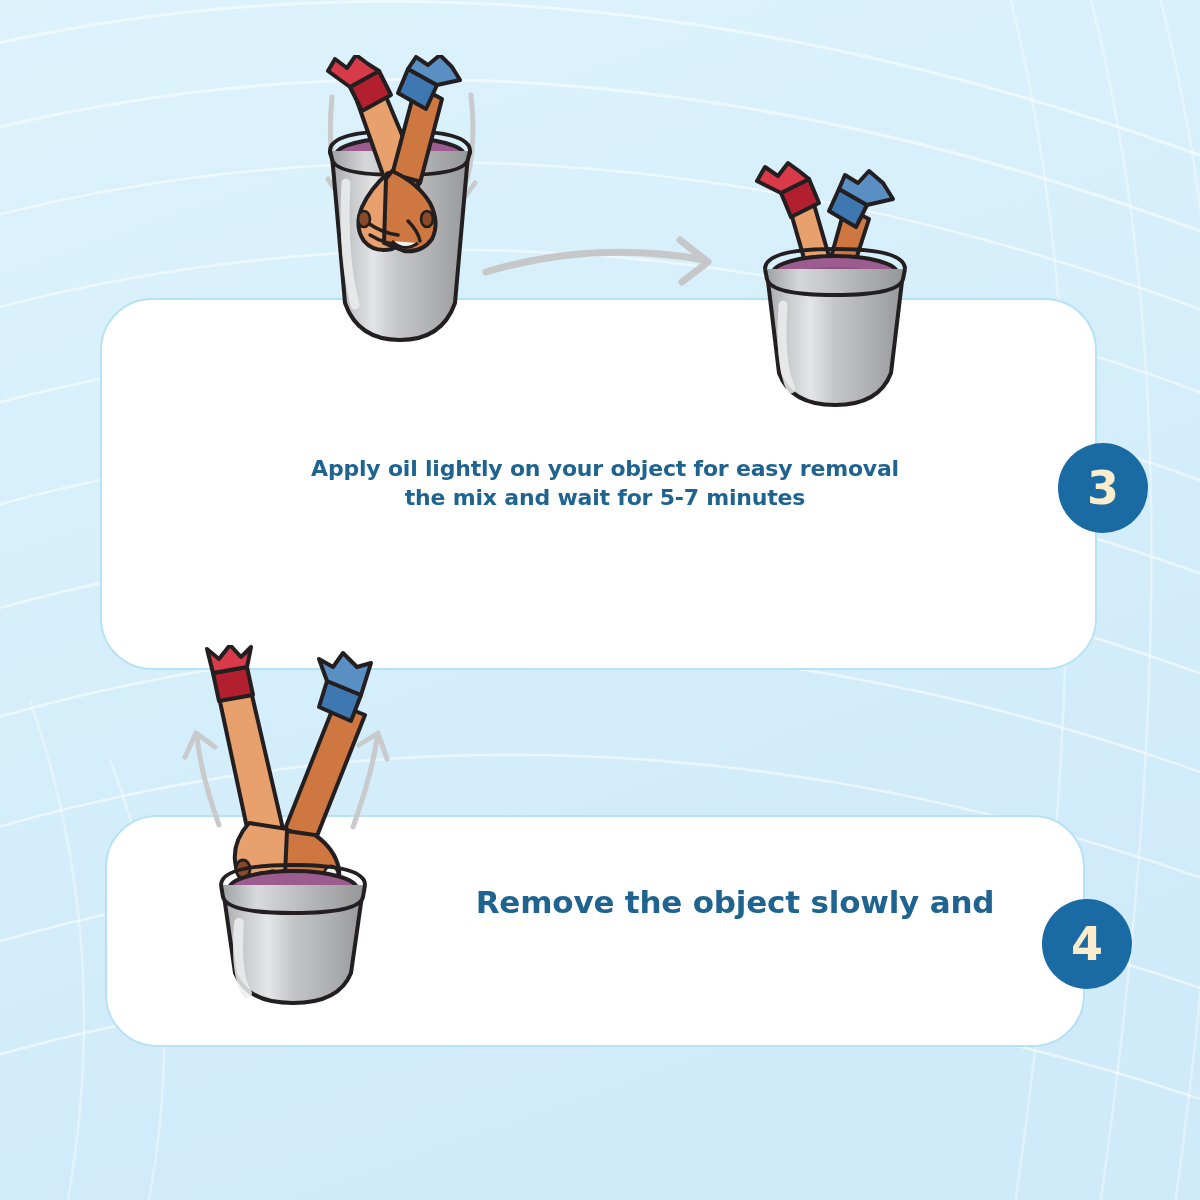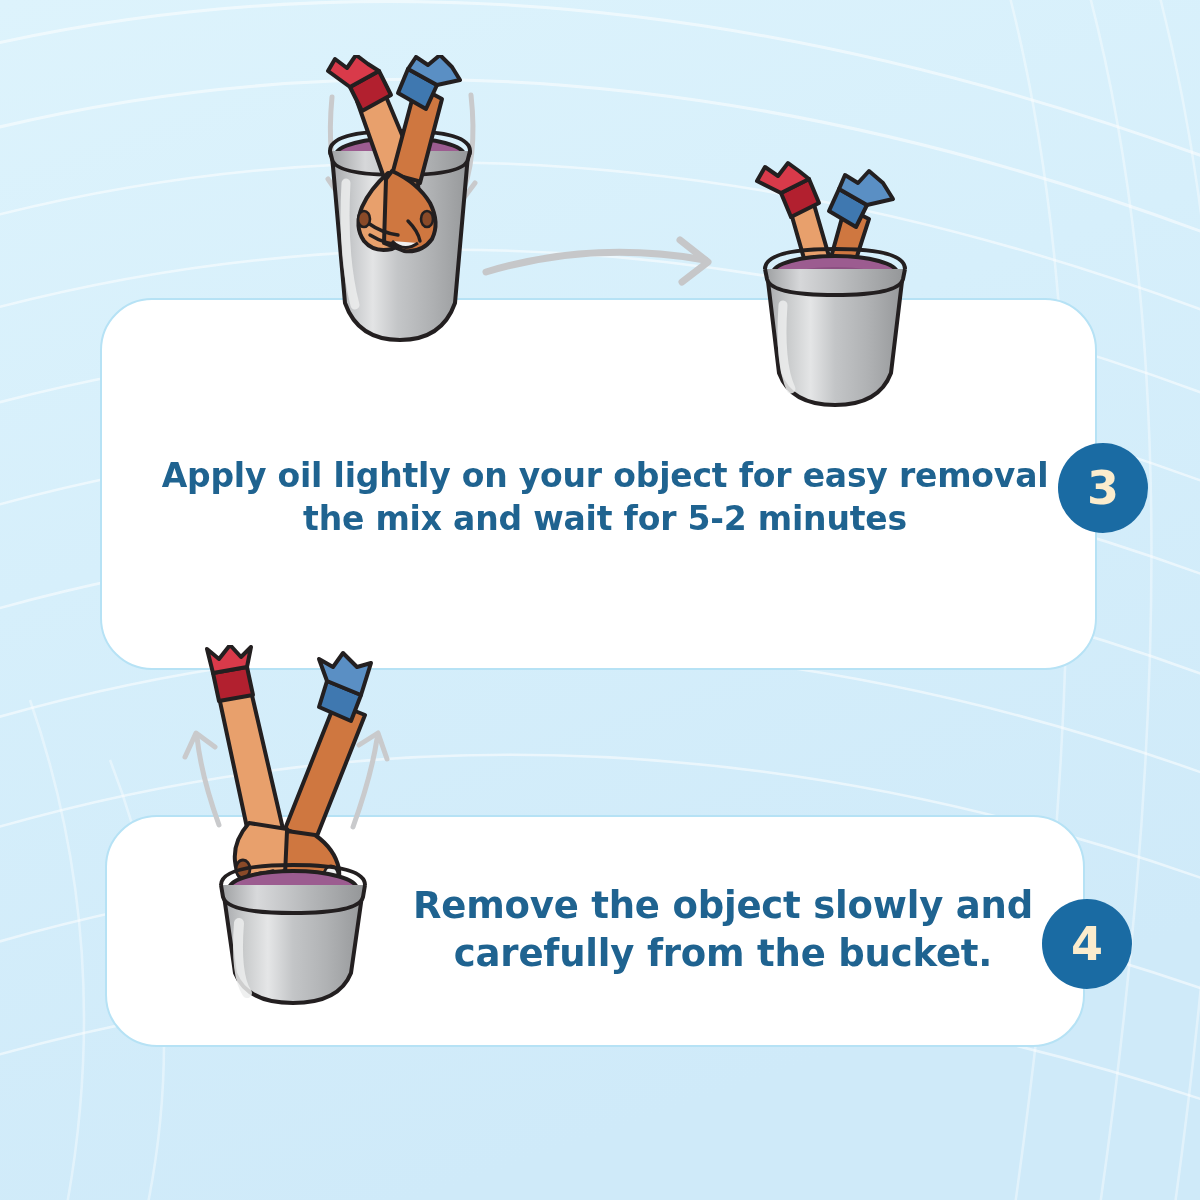--- a/index.html
+++ b/index.html
@@ -46,26 +46,26 @@
     color: #1f6390;
     font-family: "DejaVu Sans", sans-serif;
     font-weight: 700;
     text-align: center;
     line-height: 1.30;
     letter-spacing: -0.2px;
   }
   #step-3-text {
     left: 150px; top: 455px;
     width: 910px;
-    font-size: 33px;
+    font-size: 22px;
   }
   #step-4-text {
-    left: 408px; top: 882px;
+    left: 420px; top: 882px;
     width: 630px;
-    font-size: 37px;
+    font-size: 31px;
   }
   .step-text .line { display: block; white-space: nowrap; }
 
   
   .badge {
     position: absolute;
     width: 90px; height: 90px;
     border-radius: 50%;
     background: #1a6ba3;
     color: #fbeccd;
@@ -279,26 +279,25 @@
     <ellipse cx="118" cy="244" rx="64" ry="18" fill="#9c5c90" stroke="#231f20" stroke-width="4"></ellipse>
     <ellipse cx="100" cy="250" rx="19" ry="9" fill="#231f20"></ellipse>
     <ellipse cx="140" cy="250" rx="19" ry="9" fill="#231f20"></ellipse>
     <path d="M 46 240 L 48 252 Q 52 268 118 268 Q 184 268 188 252 L 190 240" fill="url(#rimGrad3)" stroke="#231f20" stroke-width="4" stroke-linejoin="round"></path>
     <path d="M 46 240 Q 46 220 118 220 Q 190 220 190 240" fill="none" stroke="#231f20" stroke-width="4"></path>
     <path d="M 64 278 Q 60 330 72 348" stroke="#eceded" stroke-width="10" fill="none" opacity="0.85" stroke-linecap="round"></path>
   </svg>
 
   <div class="step-text" id="step-3-text">
     <span class="line">Apply oil lightly on your object for easy removal</span>
-    <span class="line">the mix and wait for 5-2 minutes</span>
+    <span class="line">the mix and wait for 5-7 minutes</span>
   </div>
 
   <div class="step-text" id="step-4-text">
     <span class="line">Remove the object slowly and</span>
-    <span class="line">carefully from the bucket.</span>
   </div>
 
   <div class="badge" id="badge-step-3">
     <span>3</span>
   </div>
   <div class="badge" id="badge-step-4">
     <span>4</span>
   </div>
 
 </div>

